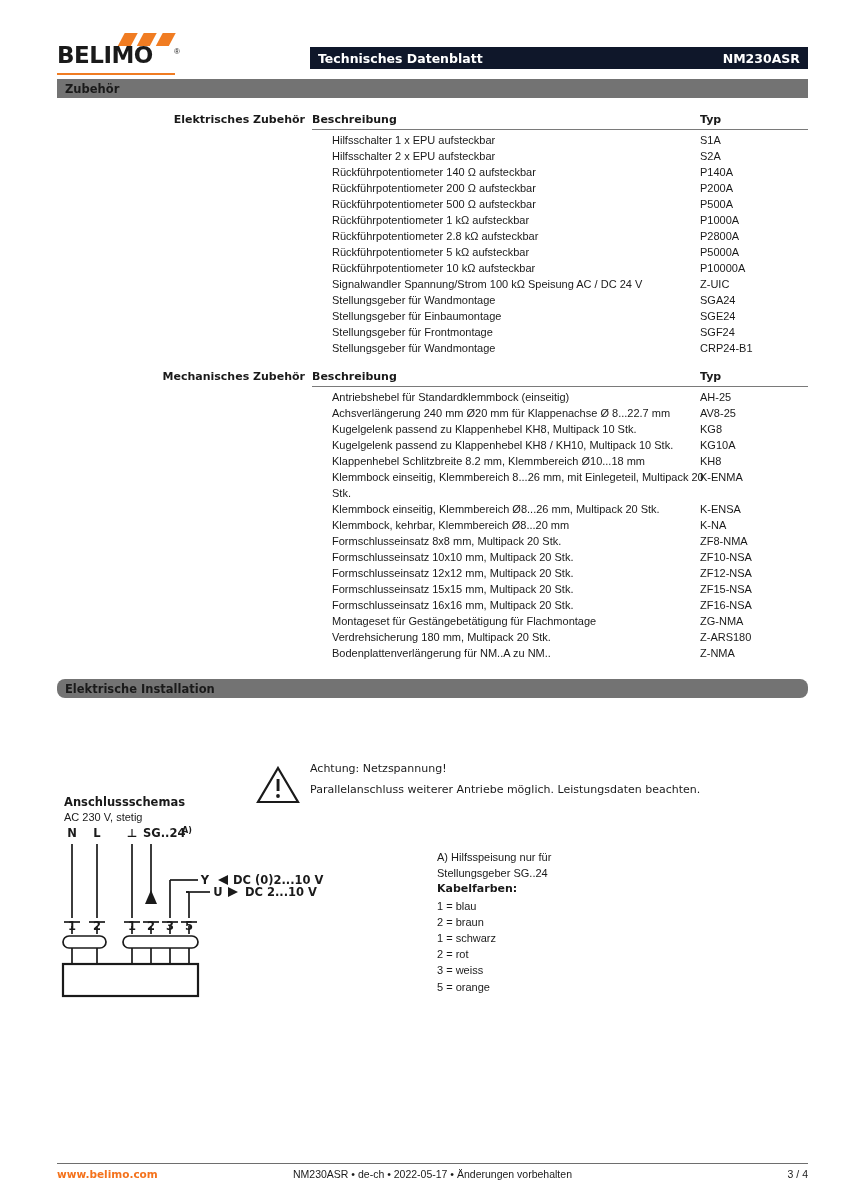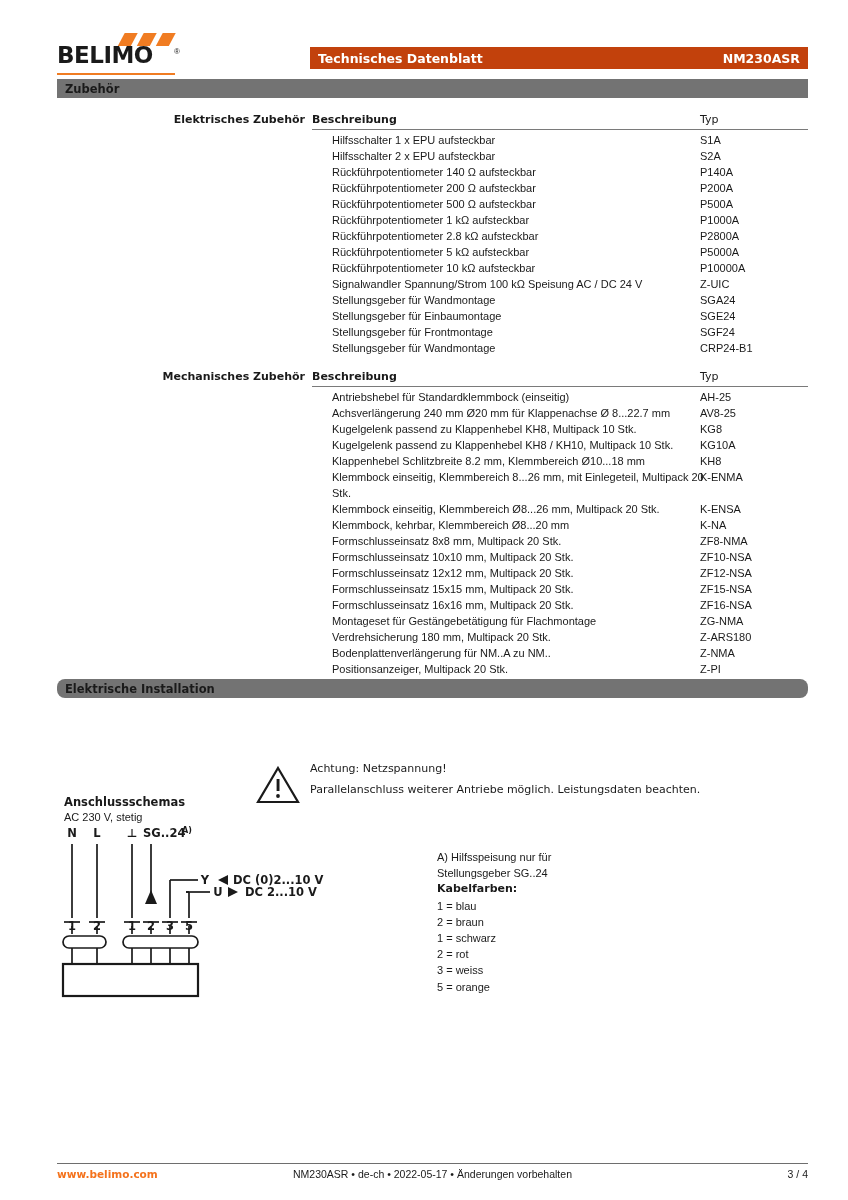--- a/index.html
+++ b/index.html
@@ -46,21 +46,21 @@
     font-size: 8px; color: #1a1a1a;
   }
   .logo-rule {
     position: absolute; left: 0px; top: 40px;
     width: 118px; height: 2px; background: #f07c22;
   }
 
   .title-bar {
     position: absolute; left: 310px; top: 47px;
     width: 498px; height: 22px;
-    background: #c2410c;
+    background: #0f172a;
     display: flex; align-items: center; justify-content: space-between;
     padding: 0 8px;
   }
   .title-bar span {
     color: #ffffff; font-size: 12.5px; font-weight: bold;
     font-family: "DejaVu Sans", sans-serif;
   }
 
   
   .section-bar {
@@ -92,21 +92,21 @@
     height: 17px;
     border-bottom: 1px solid #7a7a7a;
   }
   .head-row .c-desc {
     position: absolute; left: 0; top: 0;
     font-size: 11px; font-weight: bold;
     font-family: "DejaVu Sans", sans-serif;
   }
   .head-row .c-typ {
     position: absolute; left: 388px; top: 0;
-    font-size: 11px; font-weight: normal;
+    font-size: 11px; font-weight: bold;
     font-family: "DejaVu Sans", sans-serif;
   }
 
   .rows { margin-left: 312px; width: 496px; padding-top: 2px; }
   .row {
     position: relative; min-height: 16px;
     font-size: 11px; line-height: 16px; padding-left: 20px;
   }
   .row .c-desc {
     display: block; width: 385px;
@@ -319,24 +319,20 @@
           <span class="c-desc">Montageset für Gestängebetätigung für Flachmontage</span>
           <span class="c-typ">ZG-NMA</span>
         </div>
         <div class="row">
           <span class="c-desc">Verdrehsicherung 180 mm, Multipack 20 Stk.</span>
           <span class="c-typ">Z-ARS180</span>
         </div>
         <div class="row">
           <span class="c-desc">Bodenplattenverlängerung für NM..A zu NM..</span>
           <span class="c-typ">Z-NMA</span>
-        </div>
-        <div class="row">
-          <span class="c-desc">Positionsanzeiger, Multipack 20 Stk.</span>
-          <span class="c-typ">Z-PI</span>
         </div>
       </div>
   </div>
 
   <div class="section-bar" id="bar-elektrische">Elektrische Installation</div>
 
   <div class="warn-wrap">
     <div class="warn-icon">
       <svg width="44" height="38" viewBox="0 0 44 38">
         <path d="M22 2 L42 36 L2 36 Z" fill="none" stroke="#1a1a1a" stroke-width="2.2"></path>

